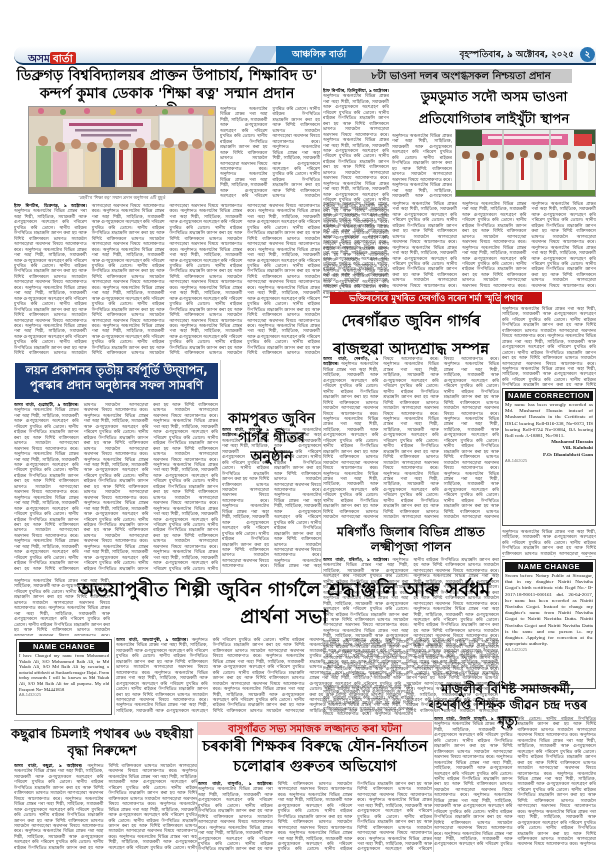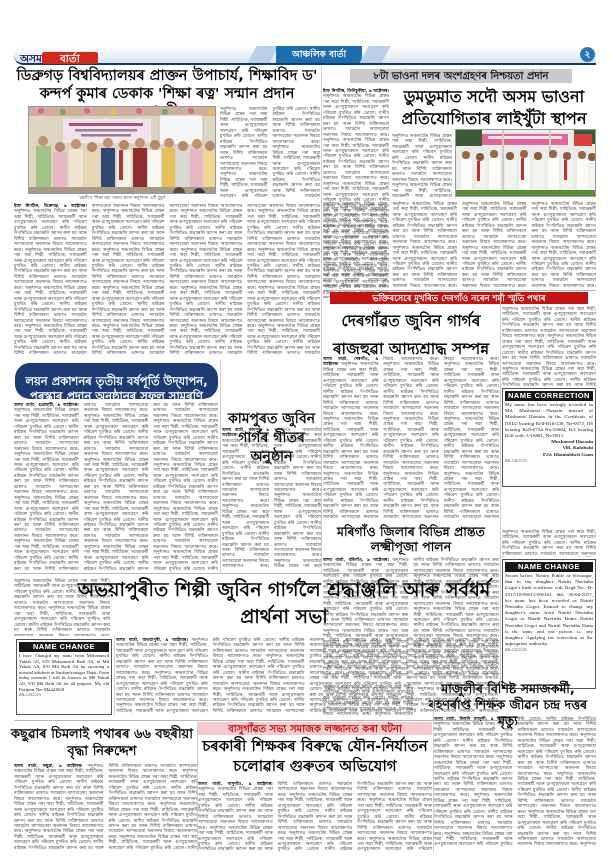--- a/index.html
+++ b/index.html
@@ -19,43 +19,44 @@
               font-size:7.5px;line-height:10px;font-family:"Liberation Sans",sans-serif;
               letter-spacing:.5px;margin-bottom:1px;}
   .noticebody{font-family:"Liberation Serif",serif;font-size:5.0px;line-height:6.2px;
               text-align:justify;color:#1d1d1d;}
   .noticesign{font-family:"Liberation Serif",serif;font-size:5.0px;line-height:6.2px;
               text-align:right;font-weight:bold;color:#1d1d1d;}
   .ref{font-size:4px;color:#777;font-family:"Liberation Sans",sans-serif;}
   .caption{font-size:4.2px;color:#444;text-align:center;overflow:hidden;white-space:nowrap;}
   .masthead{background:linear-gradient(#ffffff,#d7e4f0);border-bottom:2px solid #123a63;
             border-radius:9px 0 0 9px;}
-  .logo-asom{color:#141452;font-weight:bold;font-size:10.5px;}
+  .logo-asom{color:#141452;font-weight:bold;font-size:10.5px;margin-left:8px;}
   .logo-barta{color:#ffffff;background:#d2281e;font-weight:bold;font-size:10.5px;
-              padding:0 18px;border-radius:2px;}
+              padding:0 3px;border-radius:2px;}
   .section-tab{background:#1a6dae;color:#ffffff;font-size:9px;font-weight:bold;
                text-align:center;line-height:17px;}
   .deco{background:#b9d0e7;transform:skewX(-28deg);}
   .date-txt{color:#111;font-size:8.8px;font-weight:bold;line-height:17px;text-align:right;}
   .page-circle{background:#2a76b4;color:#fff;border-radius:50%;width:15px;height:15px;
                font-size:9px;font-weight:bold;text-align:center;line-height:15px;}
   .bluebox{background:#1d3c74;color:#fff;font-weight:bold;text-align:center;
-           padding:11px 2px;box-sizing:border-box;border-radius:15px;}
+           padding:0 2px;box-sizing:border-box;}
   .photo{overflow:hidden;border:1px solid #999;box-sizing:border-box;}
 </style>
 </head>
 <body>
 
 <div class="abs masthead" style="left:14px;top:46px;width:582px;height:17px;">
   <span class="abs" style="left:6px;top:1px;">
     <span class="logo-asom">অসম</span><span class="logo-barta">বাৰ্তা</span>
   </span>
   <span class="abs deco" style="left:238px;top:0;width:22px;height:17px;"></span>
   <span class="abs section-tab" style="left:262px;top:0;width:86px;height:17px;">আঞ্চলিক বাৰ্তা</span>
   <span class="abs deco" style="left:350px;top:0;width:22px;height:17px;"></span>
+  <span class="abs date-txt" style="right:22px;top:0;width:200px;">বৃহস্পতিবাৰ, ৯ অক্টোবৰ, ২০২৫</span>
   <span class="abs page-circle" style="right:1px;top:1px;">২</span>
 </div>
 
 <div class="abs hl" style="left:14px;top:66px;width:306px;height:38px;font-size:14.5px;line-height:18px;">ডিব্ৰুগড় বিশ্ববিদ্যালয়ৰ প্ৰাক্তন উপাচাৰ্য, শিক্ষাবিদ ড' কন্দৰ্প কুমাৰ ডেকাক 'শিক্ষা ৰত্ন' সন্মান প্ৰদান 'প্ৰহৰী'ৰ</div>
 
 <div class="abs photo" style="left:28px;top:106px;width:188px;height:88px;">
   <svg width="188" height="88" xmlns="http://www.w3.org/2000/svg">
     <rect width="188" height="88" fill="#ddd4c2"></rect>
     <rect x="0" y="0" width="188" height="9" fill="#cfae9e"></rect>
     <circle cx="12" cy="4" r="3" fill="#d86a8a"></circle>
@@ -105,28 +106,28 @@
 </div>
 <div class="abs caption" style="left:28px;top:195px;width:188px;height:6px;">'প্ৰহৰী'ৰ 'শিক্ষা ৰত্ন' সন্মান প্ৰদান অনুষ্ঠানৰ এটি মুহূৰ্ত</div>
 
 <div class="abs body cols-2" style="left:220px;top:106px;width:100px;height:94px;"><span>অনুষ্ঠানত অঞ্চলটোৰ বিভিন্ন প্ৰান্তৰ পৰা অহা শিল্পী, সাহিত্যিক, সমাজকৰ্মী আৰু গুণমুগ্ধসকলে অংশগ্ৰহণ কৰি পৰিৱেশ মুখৰিত কৰি তোলে। স্থানীয় ৰাইজৰ উপস্থিতিত শ্ৰদ্ধাঞ্জলি জ্ঞাপন কৰা হয় আৰু বিশিষ্ট ব্যক্তিসকলে ভাষণত সমাজলৈ আগবঢ়োৱা অৱদানৰ বিষয়ে আলোকপাত কৰে। অনুষ্ঠানত অঞ্চলটোৰ বিভিন্ন প্ৰান্তৰ পৰা অহা শিল্পী, সাহিত্যিক, সমাজকৰ্মী আৰু গুণমুগ্ধসকলে অংশগ্ৰহণ কৰি পৰিৱেশ মুখৰিত কৰি তোলে। স্থানীয় ৰাইজৰ উপস্থিতিত শ্ৰদ্ধাঞ্জলি জ্ঞাপন কৰা হয় আৰু বিশিষ্ট ব্যক্তিসকলে ভাষণত সমাজলৈ আগবঢ়োৱা অৱদানৰ বিষয়ে আলোকপাত কৰে। অনুষ্ঠানত অঞ্চলটোৰ বিভিন্ন প্ৰান্তৰ পৰা অহা শিল্পী, সাহিত্যিক, সমাজকৰ্মী আৰু গুণমুগ্ধসকলে অংশগ্ৰহণ কৰি পৰিৱেশ মুখৰিত কৰি তোলে। স্থানীয় ৰাইজৰ উপস্থিতিত শ্ৰদ্ধাঞ্জলি জ্ঞাপন কৰা হয় আৰু বিশিষ্ট ব্যক্তিসকলে ভাষণত সমাজলৈ আগবঢ়োৱা অৱদানৰ বিষয়ে আলোকপাত কৰে। অনুষ্ঠানত অঞ্চলটোৰ বিভিন্ন প্ৰান্তৰ পৰা অহা শিল্পী, সাহিত্যিক, সমাজকৰ্মী আৰু গুণমুগ্ধসকলে অংশগ্ৰহণ কৰি পৰিৱেশ মুখৰিত কৰি তোলে। স্থানীয় ৰাইজৰ উপস্থিতিত শ্ৰদ্ধাঞ্জলি জ্ঞাপন কৰা হয় আৰু বিশিষ্ট ব্যক্তিসকলে ভাষণত সমাজলৈ আগবঢ়োৱা অৱদানৰ বিষয়ে আলোকপাত কৰে। </span></div>
 
 <div class="abs body cols-4" style="left:14px;top:203px;width:306px;height:156px;">
   <b class="dl">ষ্টাফ ৰিপৰ্টাৰ, ডিব্ৰুগড়, ৯ অক্টোবৰ।</b>
   <span>অনুষ্ঠানত অঞ্চলটোৰ বিভিন্ন প্ৰান্তৰ পৰা অহা শিল্পী, সাহিত্যিক, সমাজকৰ্মী আৰু গুণমুগ্ধসকলে অংশগ্ৰহণ কৰি পৰিৱেশ মুখৰিত কৰি তোলে। স্থানীয় ৰাইজৰ উপস্থিতিত শ্ৰদ্ধাঞ্জলি জ্ঞাপন কৰা হয় আৰু বিশিষ্ট ব্যক্তিসকলে ভাষণত সমাজলৈ আগবঢ়োৱা অৱদানৰ বিষয়ে আলোকপাত কৰে। অনুষ্ঠানত অঞ্চলটোৰ বিভিন্ন প্ৰান্তৰ পৰা অহা শিল্পী, সাহিত্যিক, সমাজকৰ্মী আৰু গুণমুগ্ধসকলে অংশগ্ৰহণ কৰি পৰিৱেশ মুখৰিত কৰি তোলে। স্থানীয় ৰাইজৰ উপস্থিতিত শ্ৰদ্ধাঞ্জলি জ্ঞাপন কৰা হয় আৰু বিশিষ্ট ব্যক্তিসকলে ভাষণত সমাজলৈ আগবঢ়োৱা অৱদানৰ বিষয়ে আলোকপাত কৰে। অনুষ্ঠানত অঞ্চলটোৰ বিভিন্ন প্ৰান্তৰ পৰা অহা শিল্পী, সাহিত্যিক, সমাজকৰ্মী আৰু গুণমুগ্ধসকলে অংশগ্ৰহণ কৰি পৰিৱেশ মুখৰিত কৰি তোলে। স্থানীয় ৰাইজৰ উপস্থিতিত শ্ৰদ্ধাঞ্জলি জ্ঞাপন কৰা হয় আৰু বিশিষ্ট ব্যক্তিসকলে ভাষণত সমাজলৈ আগবঢ়োৱা অৱদানৰ বিষয়ে আলোকপাত কৰে। অনুষ্ঠানত অঞ্চলটোৰ বিভিন্ন প্ৰান্তৰ পৰা অহা শিল্পী, সাহিত্যিক, সমাজকৰ্মী আৰু গুণমুগ্ধসকলে অংশগ্ৰহণ কৰি পৰিৱেশ মুখৰিত কৰি তোলে। স্থানীয় ৰাইজৰ উপস্থিতিত শ্ৰদ্ধাঞ্জলি জ্ঞাপন কৰা হয় আৰু বিশিষ্ট ব্যক্তিসকলে ভাষণত সমাজলৈ আগবঢ়োৱা অৱদানৰ বিষয়ে আলোকপাত কৰে। অনুষ্ঠানত অঞ্চলটোৰ বিভিন্ন প্ৰান্তৰ পৰা অহা শিল্পী, সাহিত্যিক, সমাজকৰ্মী আৰু গুণমুগ্ধসকলে অংশগ্ৰহণ কৰি পৰিৱেশ মুখৰিত কৰি তোলে। স্থানীয় ৰাইজৰ উপস্থিতিত শ্ৰদ্ধাঞ্জলি জ্ঞাপন কৰা হয় আৰু বিশিষ্ট ব্যক্তিসকলে ভাষণত সমাজলৈ আগবঢ়োৱা অৱদানৰ বিষয়ে আলোকপাত কৰে। অনুষ্ঠানত অঞ্চলটোৰ বিভিন্ন প্ৰান্তৰ পৰা অহা শিল্পী, সাহিত্যিক, সমাজকৰ্মী আৰু গুণমুগ্ধসকলে অংশগ্ৰহণ কৰি পৰিৱেশ মুখৰিত কৰি তোলে। স্থানীয় ৰাইজৰ উপস্থিতিত শ্ৰদ্ধাঞ্জলি জ্ঞাপন কৰা হয় আৰু বিশিষ্ট ব্যক্তিসকলে ভাষণত সমাজলৈ আগবঢ়োৱা অৱদানৰ বিষয়ে আলোকপাত কৰে। অনুষ্ঠানত অঞ্চলটোৰ বিভিন্ন প্ৰান্তৰ পৰা অহা শিল্পী, সাহিত্যিক, সমাজকৰ্মী আৰু গুণমুগ্ধসকলে অংশগ্ৰহণ কৰি পৰিৱেশ মুখৰিত কৰি তোলে। স্থানীয় ৰাইজৰ উপস্থিতিত শ্ৰদ্ধাঞ্জলি জ্ঞাপন কৰা হয় আৰু বিশিষ্ট ব্যক্তিসকলে ভাষণত সমাজলৈ আগবঢ়োৱা অৱদানৰ বিষয়ে আলোকপাত কৰে। অনুষ্ঠানত অঞ্চলটোৰ বিভিন্ন প্ৰান্তৰ পৰা অহা শিল্পী, সাহিত্যিক, সমাজকৰ্মী আৰু গুণমুগ্ধসকলে অংশগ্ৰহণ কৰি পৰিৱেশ মুখৰিত কৰি তোলে। স্থানীয় ৰাইজৰ উপস্থিতিত শ্ৰদ্ধাঞ্জলি জ্ঞাপন কৰা হয় আৰু বিশিষ্ট ব্যক্তিসকলে ভাষণত সমাজলৈ আগবঢ়োৱা অৱদানৰ বিষয়ে আলোকপাত কৰে। অনুষ্ঠানত অঞ্চলটোৰ বিভিন্ন প্ৰান্তৰ পৰা অহা শিল্পী, সাহিত্যিক, সমাজকৰ্মী আৰু গুণমুগ্ধসকলে অংশগ্ৰহণ কৰি পৰিৱেশ মুখৰিত কৰি তোলে। স্থানীয় ৰাইজৰ উপস্থিতিত শ্ৰদ্ধাঞ্জলি জ্ঞাপন কৰা হয় আৰু বিশিষ্ট ব্যক্তিসকলে ভাষণত সমাজলৈ আগবঢ়োৱা অৱদানৰ বিষয়ে আলোকপাত কৰে। অনুষ্ঠানত অঞ্চলটোৰ বিভিন্ন প্ৰান্তৰ পৰা অহা শিল্পী, সাহিত্যিক, সমাজকৰ্মী আৰু গুণমুগ্ধসকলে অংশগ্ৰহণ কৰি পৰিৱেশ মুখৰিত কৰি তোলে। স্থানীয় ৰাইজৰ উপস্থিতিত শ্ৰদ্ধাঞ্জলি জ্ঞাপন কৰা হয় আৰু বিশিষ্ট ব্যক্তিসকলে ভাষণত সমাজলৈ আগবঢ়োৱা অৱদানৰ বিষয়ে আলোকপাত কৰে। অনুষ্ঠানত অঞ্চলটোৰ বিভিন্ন প্ৰান্তৰ পৰা অহা শিল্পী, সাহিত্যিক, সমাজকৰ্মী আৰু গুণমুগ্ধসকলে অংশগ্ৰহণ কৰি পৰিৱেশ মুখৰিত কৰি তোলে। স্থানীয় ৰাইজৰ উপস্থিতিত শ্ৰদ্ধাঞ্জলি জ্ঞাপন কৰা হয় আৰু বিশিষ্ট ব্যক্তিসকলে ভাষণত সমাজলৈ আগবঢ়োৱা অৱদানৰ বিষয়ে আলোকপাত কৰে। অনুষ্ঠানত অঞ্চলটোৰ বিভিন্ন প্ৰান্তৰ পৰা অহা শিল্পী, সাহিত্যিক, সমাজকৰ্মী আৰু গুণমুগ্ধসকলে অংশগ্ৰহণ কৰি পৰিৱেশ মুখৰিত কৰি তোলে। স্থানীয় ৰাইজৰ উপস্থিতিত শ্ৰদ্ধাঞ্জলি জ্ঞাপন কৰা হয় আৰু বিশিষ্ট ব্যক্তিসকলে ভাষণত সমাজলৈ আগবঢ়োৱা অৱদানৰ বিষয়ে আলোকপাত কৰে। অনুষ্ঠানত অঞ্চলটোৰ বিভিন্ন প্ৰান্তৰ পৰা অহা শিল্পী, সাহিত্যিক, সমাজকৰ্মী আৰু গুণমুগ্ধসকলে অংশগ্ৰহণ কৰি পৰিৱেশ মুখৰিত কৰি তোলে। স্থানীয় ৰাইজৰ উপস্থিতিত শ্ৰদ্ধাঞ্জলি জ্ঞাপন কৰা হয় আৰু বিশিষ্ট ব্যক্তিসকলে ভাষণত সমাজলৈ আগবঢ়োৱা অৱদানৰ বিষয়ে আলোকপাত কৰে। অনুষ্ঠানত অঞ্চলটোৰ বিভিন্ন প্ৰান্তৰ পৰা অহা শিল্পী, সাহিত্যিক, সমাজকৰ্মী আৰু গুণমুগ্ধসকলে অংশগ্ৰহণ কৰি পৰিৱেশ মুখৰিত কৰি তোলে। স্থানীয় ৰাইজৰ উপস্থিতিত শ্ৰদ্ধাঞ্জলি জ্ঞাপন কৰা হয় আৰু বিশিষ্ট ব্যক্তিসকলে ভাষণত সমাজলৈ আগবঢ়োৱা অৱদানৰ বিষয়ে আলোকপাত কৰে। অনুষ্ঠানত অঞ্চলটোৰ বিভিন্ন প্ৰান্তৰ পৰা অহা শিল্পী, সাহিত্যিক, সমাজকৰ্মী আৰু গুণমুগ্ধসকলে অংশগ্ৰহণ কৰি পৰিৱেশ মুখৰিত কৰি তোলে। স্থানীয় ৰাইজৰ উপস্থিতিত শ্ৰদ্ধাঞ্জলি জ্ঞাপন কৰা হয় আৰু বিশিষ্ট ব্যক্তিসকলে ভাষণত সমাজলৈ আগবঢ়োৱা অৱদানৰ বিষয়ে আলোকপাত কৰে। অনুষ্ঠানত অঞ্চলটোৰ বিভিন্ন প্ৰান্তৰ পৰা অহা শিল্পী, সাহিত্যিক, সমাজকৰ্মী আৰু গুণমুগ্ধসকলে অংশগ্ৰহণ কৰি পৰিৱেশ মুখৰিত কৰি তোলে। স্থানীয় ৰাইজৰ উপস্থিতিত শ্ৰদ্ধাঞ্জলি জ্ঞাপন কৰা হয় আৰু বিশিষ্ট ব্যক্তিসকলে ভাষণত সমাজলৈ আগবঢ়োৱা অৱদানৰ বিষয়ে আলোকপাত কৰে। </span>
 </div>
 
-<div class="abs kicker" style="left:350px;top:69px;width:222px;height:14px;background:#c9c9c9;color:#111;font-size:10px;line-height:14px;">৮টা ভাওনা দলৰ অংশগ্ৰহণৰ নিশ্চয়তা প্ৰদান</div>
+<div class="abs kicker" style="left:350px;top:69px;width:222px;height:14px;background:#c9c9c9;color:#111;font-size:10px;line-height:14px;">৮টা ভাওনা দলৰ অংশগ্ধসকল নিশ্চয়তা প্ৰদান</div>
 
 <div class="abs body" style="left:323px;top:88px;width:66px;height:210px;">
   <b class="dl">ষ্টাফ ৰিপৰ্টাৰ, তিনিচুকীয়া, ৯ অক্টোবৰ।</b>
   <span>অনুষ্ঠানত অঞ্চলটোৰ বিভিন্ন প্ৰান্তৰ পৰা অহা শিল্পী, সাহিত্যিক, সমাজকৰ্মী আৰু গুণমুগ্ধসকলে অংশগ্ৰহণ কৰি পৰিৱেশ মুখৰিত কৰি তোলে। স্থানীয় ৰাইজৰ উপস্থিতিত শ্ৰদ্ধাঞ্জলি জ্ঞাপন কৰা হয় আৰু বিশিষ্ট ব্যক্তিসকলে ভাষণত সমাজলৈ আগবঢ়োৱা অৱদানৰ বিষয়ে আলোকপাত কৰে। অনুষ্ঠানত অঞ্চলটোৰ বিভিন্ন প্ৰান্তৰ পৰা অহা শিল্পী, সাহিত্যিক, সমাজকৰ্মী আৰু গুণমুগ্ধসকলে অংশগ্ৰহণ কৰি পৰিৱেশ মুখৰিত কৰি তোলে। স্থানীয় ৰাইজৰ উপস্থিতিত শ্ৰদ্ধাঞ্জলি জ্ঞাপন কৰা হয় আৰু বিশিষ্ট ব্যক্তিসকলে ভাষণত সমাজলৈ আগবঢ়োৱা অৱদানৰ বিষয়ে আলোকপাত কৰে। অনুষ্ঠানত অঞ্চলটোৰ বিভিন্ন প্ৰান্তৰ পৰা অহা শিল্পী, সাহিত্যিক, সমাজকৰ্মী আৰু গুণমুগ্ধসকলে অংশগ্ৰহণ কৰি পৰিৱেশ মুখৰিত কৰি তোলে। স্থানীয় ৰাইজৰ উপস্থিতিত শ্ৰদ্ধাঞ্জলি জ্ঞাপন কৰা হয় আৰু বিশিষ্ট ব্যক্তিসকলে ভাষণত সমাজলৈ আগবঢ়োৱা অৱদানৰ বিষয়ে আলোকপাত কৰে। অনুষ্ঠানত অঞ্চলটোৰ বিভিন্ন প্ৰান্তৰ পৰা অহা শিল্পী, সাহিত্যিক, সমাজকৰ্মী আৰু গুণমুগ্ধসকলে অংশগ্ৰহণ কৰি পৰিৱেশ মুখৰিত কৰি তোলে। স্থানীয় ৰাইজৰ উপস্থিতিত শ্ৰদ্ধাঞ্জলি জ্ঞাপন কৰা হয় আৰু বিশিষ্ট ব্যক্তিসকলে ভাষণত সমাজলৈ আগবঢ়োৱা অৱদানৰ বিষয়ে আলোকপাত কৰে। অনুষ্ঠানত অঞ্চলটোৰ বিভিন্ন প্ৰান্তৰ পৰা অহা শিল্পী, সাহিত্যিক, সমাজকৰ্মী আৰু গুণমুগ্ধসকলে অংশগ্ৰহণ কৰি পৰিৱেশ মুখৰিত কৰি তোলে। স্থানীয় ৰাইজৰ উপস্থিতিত শ্ৰদ্ধাঞ্জলি জ্ঞাপন কৰা হয় আৰু বিশিষ্ট ব্যক্তিসকলে ভাষণত সমাজলৈ আগবঢ়োৱা অৱদানৰ বিষয়ে আলোকপাত কৰে। অনুষ্ঠানত অঞ্চলটোৰ বিভিন্ন প্ৰান্তৰ পৰা অহা শিল্পী, সাহিত্যিক, সমাজকৰ্মী আৰু গুণমুগ্ধসকলে অংশগ্ৰহণ কৰি পৰিৱেশ মুখৰিত কৰি তোলে। স্থানীয় ৰাইজৰ উপস্থিতিত শ্ৰদ্ধাঞ্জলি জ্ঞাপন কৰা হয় আৰু বিশিষ্ট ব্যক্তিসকলে ভাষণত সমাজলৈ আগবঢ়োৱা অৱদানৰ বিষয়ে আলোকপাত কৰে। অনুষ্ঠানত অঞ্চলটোৰ বিভিন্ন প্ৰান্তৰ পৰা অহা শিল্পী, সাহিত্যিক, সমাজকৰ্মী আৰু গুণমুগ্ধসকলে অংশগ্ৰহণ কৰি পৰিৱেশ মুখৰিত কৰি তোলে। স্থানীয় ৰাইজৰ উপস্থিতিত শ্ৰদ্ধাঞ্জলি জ্ঞাপন কৰা হয় আৰু বিশিষ্ট ব্যক্তিসকলে ভাষণত সমাজলৈ আগবঢ়োৱা অৱদানৰ বিষয়ে আলোকপাত কৰে। </span>
 </div>
 
-<div class="abs hl" style="left:392px;top:86px;width:204px;height:44px;font-size:16px;line-height:21.5px;">ডুমডুমাত সদৌ অসম ভাওনা প্ৰতিযোগিতাৰ লাইখুঁটা স্থাপন</div>
+<div class="abs hl" style="left:392px;top:86px;width:204px;height:44px;font-size:13px;line-height:21.5px;">ডুমডুমাত সদৌ অসম ভাওনা প্ৰতিযোগিতাৰ লাইখুঁটা স্থাপন</div>
 
 <div class="abs body" style="left:392px;top:133px;width:60px;height:64px;"><span>অনুষ্ঠানত অঞ্চলটোৰ বিভিন্ন প্ৰান্তৰ পৰা অহা শিল্পী, সাহিত্যিক, সমাজকৰ্মী আৰু গুণমুগ্ধসকলে অংশগ্ৰহণ কৰি পৰিৱেশ মুখৰিত কৰি তোলে। স্থানীয় ৰাইজৰ উপস্থিতিত শ্ৰদ্ধাঞ্জলি জ্ঞাপন কৰা হয় আৰু বিশিষ্ট ব্যক্তিসকলে ভাষণত সমাজলৈ আগবঢ়োৱা অৱদানৰ বিষয়ে আলোকপাত কৰে। অনুষ্ঠানত অঞ্চলটোৰ বিভিন্ন প্ৰান্তৰ পৰা অহা শিল্পী, সাহিত্যিক, সমাজকৰ্মী আৰু গুণমুগ্ধসকলে অংশগ্ৰহণ কৰি পৰিৱেশ মুখৰিত কৰি তোলে। স্থানীয় ৰাইজৰ উপস্থিতিত শ্ৰদ্ধাঞ্জলি জ্ঞাপন কৰা হয় আৰু বিশিষ্ট ব্যক্তিসকলে ভাষণত সমাজলৈ আগবঢ়োৱা অৱদানৰ বিষয়ে আলোকপাত কৰে। অনুষ্ঠানত অঞ্চলটোৰ বিভিন্ন প্ৰান্তৰ পৰা অহা শিল্পী, সাহিত্যিক, সমাজকৰ্মী আৰু গুণমুগ্ধসকলে অংশগ্ৰহণ কৰি পৰিৱেশ মুখৰিত কৰি তোলে। স্থানীয় ৰাইজৰ উপস্থিতিত শ্ৰদ্ধাঞ্জলি জ্ঞাপন কৰা হয় আৰু বিশিষ্ট ব্যক্তিসকলে ভাষণত সমাজলৈ আগবঢ়োৱা অৱদানৰ বিষয়ে আলোকপাত কৰে। </span></div>
 
 <div class="abs photo" style="left:455px;top:129px;width:141px;height:68px;">
   <svg width="141" height="68" xmlns="http://www.w3.org/2000/svg">
     <rect width="141" height="68" fill="#e9ece8"></rect>
     <rect x="0" y="0" width="26" height="16" fill="#3c5a38"></rect>
     <rect x="118" y="0" width="23" height="14" fill="#3c5a38"></rect>
     <rect x="26" y="4" width="86" height="11" fill="#e06898"></rect>
     <rect x="32" y="6" width="74" height="3" fill="#fff" opacity="0.8"></rect>
@@ -158,31 +159,31 @@
       <circle cx="136" cy="27" r="4" fill="#8a5c40"></circle>
         <rect x="132" y="31" width="9" height="30" fill="#f4f4ef"></rect>
     </g>
     <rect x="0" y="60" width="141" height="8" fill="#5e8a3c"></rect>
   </svg>
 </div>
 
 <div class="abs body cols-4" style="left:323px;top:201px;width:273px;height:88px;"><span>অনুষ্ঠানত অঞ্চলটোৰ বিভিন্ন প্ৰান্তৰ পৰা অহা শিল্পী, সাহিত্যিক, সমাজকৰ্মী আৰু গুণমুগ্ধসকলে অংশগ্ৰহণ কৰি পৰিৱেশ মুখৰিত কৰি তোলে। স্থানীয় ৰাইজৰ উপস্থিতিত শ্ৰদ্ধাঞ্জলি জ্ঞাপন কৰা হয় আৰু বিশিষ্ট ব্যক্তিসকলে ভাষণত সমাজলৈ আগবঢ়োৱা অৱদানৰ বিষয়ে আলোকপাত কৰে। অনুষ্ঠানত অঞ্চলটোৰ বিভিন্ন প্ৰান্তৰ পৰা অহা শিল্পী, সাহিত্যিক, সমাজকৰ্মী আৰু গুণমুগ্ধসকলে অংশগ্ৰহণ কৰি পৰিৱেশ মুখৰিত কৰি তোলে। স্থানীয় ৰাইজৰ উপস্থিতিত শ্ৰদ্ধাঞ্জলি জ্ঞাপন কৰা হয় আৰু বিশিষ্ট ব্যক্তিসকলে ভাষণত সমাজলৈ আগবঢ়োৱা অৱদানৰ বিষয়ে আলোকপাত কৰে। অনুষ্ঠানত অঞ্চলটোৰ বিভিন্ন প্ৰান্তৰ পৰা অহা শিল্পী, সাহিত্যিক, সমাজকৰ্মী আৰু গুণমুগ্ধসকলে অংশগ্ৰহণ কৰি পৰিৱেশ মুখৰিত কৰি তোলে। স্থানীয় ৰাইজৰ উপস্থিতিত শ্ৰদ্ধাঞ্জলি জ্ঞাপন কৰা হয় আৰু বিশিষ্ট ব্যক্তিসকলে ভাষণত সমাজলৈ আগবঢ়োৱা অৱদানৰ বিষয়ে আলোকপাত কৰে। অনুষ্ঠানত অঞ্চলটোৰ বিভিন্ন প্ৰান্তৰ পৰা অহা শিল্পী, সাহিত্যিক, সমাজকৰ্মী আৰু গুণমুগ্ধসকলে অংশগ্ৰহণ কৰি পৰিৱেশ মুখৰিত কৰি তোলে। স্থানীয় ৰাইজৰ উপস্থিতিত শ্ৰদ্ধাঞ্জলি জ্ঞাপন কৰা হয় আৰু বিশিষ্ট ব্যক্তিসকলে ভাষণত সমাজলৈ আগবঢ়োৱা অৱদানৰ বিষয়ে আলোকপাত কৰে। অনুষ্ঠানত অঞ্চলটোৰ বিভিন্ন প্ৰান্তৰ পৰা অহা শিল্পী, সাহিত্যিক, সমাজকৰ্মী আৰু গুণমুগ্ধসকলে অংশগ্ৰহণ কৰি পৰিৱেশ মুখৰিত কৰি তোলে। স্থানীয় ৰাইজৰ উপস্থিতিত শ্ৰদ্ধাঞ্জলি জ্ঞাপন কৰা হয় আৰু বিশিষ্ট ব্যক্তিসকলে ভাষণত সমাজলৈ আগবঢ়োৱা অৱদানৰ বিষয়ে আলোকপাত কৰে। অনুষ্ঠানত অঞ্চলটোৰ বিভিন্ন প্ৰান্তৰ পৰা অহা শিল্পী, সাহিত্যিক, সমাজকৰ্মী আৰু গুণমুগ্ধসকলে অংশগ্ৰহণ কৰি পৰিৱেশ মুখৰিত কৰি তোলে। স্থানীয় ৰাইজৰ উপস্থিতিত শ্ৰদ্ধাঞ্জলি জ্ঞাপন কৰা হয় আৰু বিশিষ্ট ব্যক্তিসকলে ভাষণত সমাজলৈ আগবঢ়োৱা অৱদানৰ বিষয়ে আলোকপাত কৰে। অনুষ্ঠানত অঞ্চলটোৰ বিভিন্ন প্ৰান্তৰ পৰা অহা শিল্পী, সাহিত্যিক, সমাজকৰ্মী আৰু গুণমুগ্ধসকলে অংশগ্ৰহণ কৰি পৰিৱেশ মুখৰিত কৰি তোলে। স্থানীয় ৰাইজৰ উপস্থিতিত শ্ৰদ্ধাঞ্জলি জ্ঞাপন কৰা হয় আৰু বিশিষ্ট ব্যক্তিসকলে ভাষণত সমাজলৈ আগবঢ়োৱা অৱদানৰ বিষয়ে আলোকপাত কৰে। অনুষ্ঠানত অঞ্চলটোৰ বিভিন্ন প্ৰান্তৰ পৰা অহা শিল্পী, সাহিত্যিক, সমাজকৰ্মী আৰু গুণমুগ্ধসকলে অংশগ্ৰহণ কৰি পৰিৱেশ মুখৰিত কৰি তোলে। স্থানীয় ৰাইজৰ উপস্থিতিত শ্ৰদ্ধাঞ্জলি জ্ঞাপন কৰা হয় আৰু বিশিষ্ট ব্যক্তিসকলে ভাষণত সমাজলৈ আগবঢ়োৱা অৱদানৰ বিষয়ে আলোকপাত কৰে। অনুষ্ঠানত অঞ্চলটোৰ বিভিন্ন প্ৰান্তৰ পৰা অহা শিল্পী, সাহিত্যিক, সমাজকৰ্মী আৰু গুণমুগ্ধসকলে অংশগ্ৰহণ কৰি পৰিৱেশ মুখৰিত কৰি তোলে। স্থানীয় ৰাইজৰ উপস্থিতিত শ্ৰদ্ধাঞ্জলি জ্ঞাপন কৰা হয় আৰু বিশিষ্ট ব্যক্তিসকলে ভাষণত সমাজলৈ আগবঢ়োৱা অৱদানৰ বিষয়ে আলোকপাত কৰে। অনুষ্ঠানত অঞ্চলটোৰ বিভিন্ন প্ৰান্তৰ পৰা অহা শিল্পী, সাহিত্যিক, সমাজকৰ্মী আৰু গুণমুগ্ধসকলে অংশগ্ৰহণ কৰি পৰিৱেশ মুখৰিত কৰি তোলে। স্থানীয় ৰাইজৰ উপস্থিতিত শ্ৰদ্ধাঞ্জলি জ্ঞাপন কৰা হয় আৰু বিশিষ্ট ব্যক্তিসকলে ভাষণত সমাজলৈ আগবঢ়োৱা অৱদানৰ বিষয়ে আলোকপাত কৰে। অনুষ্ঠানত অঞ্চলটোৰ বিভিন্ন প্ৰান্তৰ পৰা অহা শিল্পী, সাহিত্যিক, সমাজকৰ্মী আৰু গুণমুগ্ধসকলে অংশগ্ৰহণ কৰি পৰিৱেশ মুখৰিত কৰি তোলে। স্থানীয় ৰাইজৰ উপস্থিতিত শ্ৰদ্ধাঞ্জলি জ্ঞাপন কৰা হয় আৰু বিশিষ্ট ব্যক্তিসকলে ভাষণত সমাজলৈ আগবঢ়োৱা অৱদানৰ বিষয়ে আলোকপাত কৰে। অনুষ্ঠানত অঞ্চলটোৰ বিভিন্ন প্ৰান্তৰ পৰা অহা শিল্পী, সাহিত্যিক, সমাজকৰ্মী আৰু গুণমুগ্ধসকলে অংশগ্ৰহণ কৰি পৰিৱেশ মুখৰিত কৰি তোলে। স্থানীয় ৰাইজৰ উপস্থিতিত শ্ৰদ্ধাঞ্জলি জ্ঞাপন কৰা হয় আৰু বিশিষ্ট ব্যক্তিসকলে ভাষণত সমাজলৈ আগবঢ়োৱা অৱদানৰ বিষয়ে আলোকপাত কৰে। </span></div>
 
 <div class="abs hr" style="left:323px;top:290px;width:273px;"></div>
-<div class="abs kicker" style="left:330px;top:292px;width:258px;height:12px;background:#c51212;color:#fff;font-size:8.5px;line-height:12px;">ভক্তিৰসেৰে মুখৰিত দেৰগাঁও নৰেন শৰ্মা স্মৃতি পথাৰ</div>
+<div class="abs kicker" style="left:330px;top:292px;width:212px;height:12px;background:#c51212;color:#fff;font-size:8.5px;line-height:12px;">ভক্তিৰসেৰে মুখৰিত দেৰগাঁও নৰেন শৰ্মা স্মৃতি পথাৰ</div>
 
 <div class="abs hl" style="left:323px;top:307px;width:176px;height:46px;font-size:15.5px;line-height:28px;">দেৰগাঁৱত জুবিন গাৰ্গৰ ৰাজহুৱা আদ্যশ্ৰাদ্ধ সম্পন্ন</div>
 
 <div class="abs body cols-3" style="left:323px;top:356px;width:176px;height:164px;">
   <b class="dl">অসম বাৰ্তা, দেৰগাঁও, ৯ অক্টোবৰ।</b>
   <span>অনুষ্ঠানত অঞ্চলটোৰ বিভিন্ন প্ৰান্তৰ পৰা অহা শিল্পী, সাহিত্যিক, সমাজকৰ্মী আৰু গুণমুগ্ধসকলে অংশগ্ৰহণ কৰি পৰিৱেশ মুখৰিত কৰি তোলে। স্থানীয় ৰাইজৰ উপস্থিতিত শ্ৰদ্ধাঞ্জলি জ্ঞাপন কৰা হয় আৰু বিশিষ্ট ব্যক্তিসকলে ভাষণত সমাজলৈ আগবঢ়োৱা অৱদানৰ বিষয়ে আলোকপাত কৰে। অনুষ্ঠানত অঞ্চলটোৰ বিভিন্ন প্ৰান্তৰ পৰা অহা শিল্পী, সাহিত্যিক, সমাজকৰ্মী আৰু গুণমুগ্ধসকলে অংশগ্ৰহণ কৰি পৰিৱেশ মুখৰিত কৰি তোলে। স্থানীয় ৰাইজৰ উপস্থিতিত শ্ৰদ্ধাঞ্জলি জ্ঞাপন কৰা হয় আৰু বিশিষ্ট ব্যক্তিসকলে ভাষণত সমাজলৈ আগবঢ়োৱা অৱদানৰ বিষয়ে আলোকপাত কৰে। অনুষ্ঠানত অঞ্চলটোৰ বিভিন্ন প্ৰান্তৰ পৰা অহা শিল্পী, সাহিত্যিক, সমাজকৰ্মী আৰু গুণমুগ্ধসকলে অংশগ্ৰহণ কৰি পৰিৱেশ মুখৰিত কৰি তোলে। স্থানীয় ৰাইজৰ উপস্থিতিত শ্ৰদ্ধাঞ্জলি জ্ঞাপন কৰা হয় আৰু বিশিষ্ট ব্যক্তিসকলে ভাষণত সমাজলৈ আগবঢ়োৱা অৱদানৰ বিষয়ে আলোকপাত কৰে। অনুষ্ঠানত অঞ্চলটোৰ বিভিন্ন প্ৰান্তৰ পৰা অহা শিল্পী, সাহিত্যিক, সমাজকৰ্মী আৰু গুণমুগ্ধসকলে অংশগ্ৰহণ কৰি পৰিৱেশ মুখৰিত কৰি তোলে। স্থানীয় ৰাইজৰ উপস্থিতিত শ্ৰদ্ধাঞ্জলি জ্ঞাপন কৰা হয় আৰু বিশিষ্ট ব্যক্তিসকলে ভাষণত সমাজলৈ আগবঢ়োৱা অৱদানৰ বিষয়ে আলোকপাত কৰে। অনুষ্ঠানত অঞ্চলটোৰ বিভিন্ন প্ৰান্তৰ পৰা অহা শিল্পী, সাহিত্যিক, সমাজকৰ্মী আৰু গুণমুগ্ধসকলে অংশগ্ৰহণ কৰি পৰিৱেশ মুখৰিত কৰি তোলে। স্থানীয় ৰাইজৰ উপস্থিতিত শ্ৰদ্ধাঞ্জলি জ্ঞাপন কৰা হয় আৰু বিশিষ্ট ব্যক্তিসকলে ভাষণত সমাজলৈ আগবঢ়োৱা অৱদানৰ বিষয়ে আলোকপাত কৰে। অনুষ্ঠানত অঞ্চলটোৰ বিভিন্ন প্ৰান্তৰ পৰা অহা শিল্পী, সাহিত্যিক, সমাজকৰ্মী আৰু গুণমুগ্ধসকলে অংশগ্ৰহণ কৰি পৰিৱেশ মুখৰিত কৰি তোলে। স্থানীয় ৰাইজৰ উপস্থিতিত শ্ৰদ্ধাঞ্জলি জ্ঞাপন কৰা হয় আৰু বিশিষ্ট ব্যক্তিসকলে ভাষণত সমাজলৈ আগবঢ়োৱা অৱদানৰ বিষয়ে আলোকপাত কৰে। অনুষ্ঠানত অঞ্চলটোৰ বিভিন্ন প্ৰান্তৰ পৰা অহা শিল্পী, সাহিত্যিক, সমাজকৰ্মী আৰু গুণমুগ্ধসকলে অংশগ্ৰহণ কৰি পৰিৱেশ মুখৰিত কৰি তোলে। স্থানীয় ৰাইজৰ উপস্থিতিত শ্ৰদ্ধাঞ্জলি জ্ঞাপন কৰা হয় আৰু বিশিষ্ট ব্যক্তিসকলে ভাষণত সমাজলৈ আগবঢ়োৱা অৱদানৰ বিষয়ে আলোকপাত কৰে। অনুষ্ঠানত অঞ্চলটোৰ বিভিন্ন প্ৰান্তৰ পৰা অহা শিল্পী, সাহিত্যিক, সমাজকৰ্মী আৰু গুণমুগ্ধসকলে অংশগ্ৰহণ কৰি পৰিৱেশ মুখৰিত কৰি তোলে। স্থানীয় ৰাইজৰ উপস্থিতিত শ্ৰদ্ধাঞ্জলি জ্ঞাপন কৰা হয় আৰু বিশিষ্ট ব্যক্তিসকলে ভাষণত সমাজলৈ আগবঢ়োৱা অৱদানৰ বিষয়ে আলোকপাত কৰে। অনুষ্ঠানত অঞ্চলটোৰ বিভিন্ন প্ৰান্তৰ পৰা অহা শিল্পী, সাহিত্যিক, সমাজকৰ্মী আৰু গুণমুগ্ধসকলে অংশগ্ৰহণ কৰি পৰিৱেশ মুখৰিত কৰি তোলে। স্থানীয় ৰাইজৰ উপস্থিতিত শ্ৰদ্ধাঞ্জলি জ্ঞাপন কৰা হয় আৰু বিশিষ্ট ব্যক্তিসকলে ভাষণত সমাজলৈ আগবঢ়োৱা অৱদানৰ বিষয়ে আলোকপাত কৰে। অনুষ্ঠানত অঞ্চলটোৰ বিভিন্ন প্ৰান্তৰ পৰা অহা শিল্পী, সাহিত্যিক, সমাজকৰ্মী আৰু গুণমুগ্ধসকলে অংশগ্ৰহণ কৰি পৰিৱেশ মুখৰিত কৰি তোলে। স্থানীয় ৰাইজৰ উপস্থিতিত শ্ৰদ্ধাঞ্জলি জ্ঞাপন কৰা হয় আৰু বিশিষ্ট ব্যক্তিসকলে ভাষণত সমাজলৈ আগবঢ়োৱা অৱদানৰ বিষয়ে আলোকপাত কৰে। </span>
 </div>
 <div class="abs body" style="left:502px;top:306px;width:94px;height:80px;"><span>অনুষ্ঠানত অঞ্চলটোৰ বিভিন্ন প্ৰান্তৰ পৰা অহা শিল্পী, সাহিত্যিক, সমাজকৰ্মী আৰু গুণমুগ্ধসকলে অংশগ্ৰহণ কৰি পৰিৱেশ মুখৰিত কৰি তোলে। স্থানীয় ৰাইজৰ উপস্থিতিত শ্ৰদ্ধাঞ্জলি জ্ঞাপন কৰা হয় আৰু বিশিষ্ট ব্যক্তিসকলে ভাষণত সমাজলৈ আগবঢ়োৱা অৱদানৰ বিষয়ে আলোকপাত কৰে। অনুষ্ঠানত অঞ্চলটোৰ বিভিন্ন প্ৰান্তৰ পৰা অহা শিল্পী, সাহিত্যিক, সমাজকৰ্মী আৰু গুণমুগ্ধসকলে অংশগ্ৰহণ কৰি পৰিৱেশ মুখৰিত কৰি তোলে। স্থানীয় ৰাইজৰ উপস্থিতিত শ্ৰদ্ধাঞ্জলি জ্ঞাপন কৰা হয় আৰু বিশিষ্ট ব্যক্তিসকলে ভাষণত সমাজলৈ আগবঢ়োৱা অৱদানৰ বিষয়ে আলোকপাত কৰে। অনুষ্ঠানত অঞ্চলটোৰ বিভিন্ন প্ৰান্তৰ পৰা অহা শিল্পী, সাহিত্যিক, সমাজকৰ্মী আৰু গুণমুগ্ধসকলে অংশগ্ৰহণ কৰি পৰিৱেশ মুখৰিত কৰি তোলে। স্থানীয় ৰাইজৰ উপস্থিতিত শ্ৰদ্ধাঞ্জলি জ্ঞাপন কৰা হয় আৰু বিশিষ্ট ব্যক্তিসকলে ভাষণত সমাজলৈ আগবঢ়োৱা অৱদানৰ বিষয়ে আলোকপাত কৰে। অনুষ্ঠানত অঞ্চলটোৰ বিভিন্ন প্ৰান্তৰ পৰা অহা শিল্পী, সাহিত্যিক, সমাজকৰ্মী আৰু গুণমুগ্ধসকলে অংশগ্ৰহণ কৰি পৰিৱেশ মুখৰিত কৰি তোলে। স্থানীয় ৰাইজৰ উপস্থিতিত শ্ৰদ্ধাঞ্জলি জ্ঞাপন কৰা হয় আৰু বিশিষ্ট ব্যক্তিসকলে ভাষণত সমাজলৈ আগবঢ়োৱা অৱদানৰ বিষয়ে আলোকপাত কৰে। </span></div>
 
-<div class="abs noticebox" style="left:502px;top:388px;width:94px;height:99px;">
+<div class="abs noticebox" style="left:502px;top:388px;width:94px;height:138px;">
   <div class="noticehead">NAME CORRECTION</div>
   <div class="noticebody">My name has been wrongly recorded as Md. Musharraf Hussain instead of Musharraf Hussain in the Certificate of HSLC bearing Roll-B16-338, No-0073, HS bearing Roll-0724 No-10084, BA bearing Roll code A-18881, No-9011.</div>
   <div class="noticesign">Musharraf Hussain</div>
   <div class="noticesign">Vill- Kalubahi</div>
   <div class="noticesign">P.O: Dhaniabheti Gaon</div>
   <div class="ref">AB-1402025</div>
 </div>
 <div class="abs body" style="left:502px;top:529px;width:94px;height:28px;"><span>অনুষ্ঠানত অঞ্চলটোৰ বিভিন্ন প্ৰান্তৰ পৰা অহা শিল্পী, সাহিত্যিক, সমাজকৰ্মী আৰু গুণমুগ্ধসকলে অংশগ্ৰহণ কৰি পৰিৱেশ মুখৰিত কৰি তোলে। স্থানীয় ৰাইজৰ উপস্থিতিত শ্ৰদ্ধাঞ্জলি জ্ঞাপন কৰা হয় আৰু বিশিষ্ট ব্যক্তিসকলে ভাষণত সমাজলৈ আগবঢ়োৱা অৱদানৰ বিষয়ে আলোকপাত কৰে। অনুষ্ঠানত অঞ্চলটোৰ বিভিন্ন প্ৰান্তৰ পৰা অহা শিল্পী, সাহিত্যিক, সমাজকৰ্মী আৰু গুণমুগ্ধসকলে অংশগ্ৰহণ কৰি পৰিৱেশ মুখৰিত কৰি তোলে। স্থানীয় ৰাইজৰ উপস্থিতিত শ্ৰদ্ধাঞ্জলি জ্ঞাপন কৰা হয় আৰু বিশিষ্ট ব্যক্তিসকলে ভাষণত সমাজলৈ আগবঢ়োৱা অৱদানৰ বিষয়ে আলোকপাত কৰে। </span></div>
 
 <div class="abs noticebox" style="left:502px;top:559px;width:94px;height:130px;">

